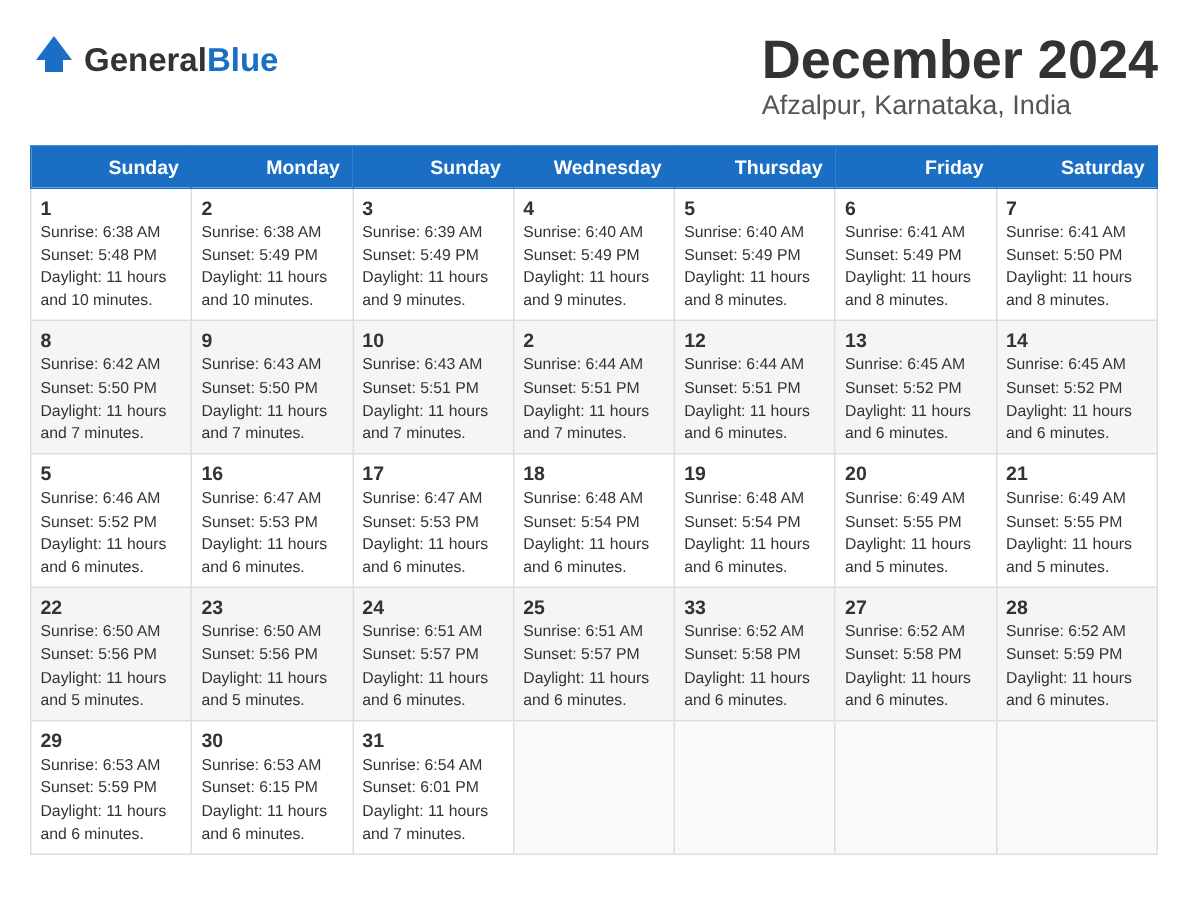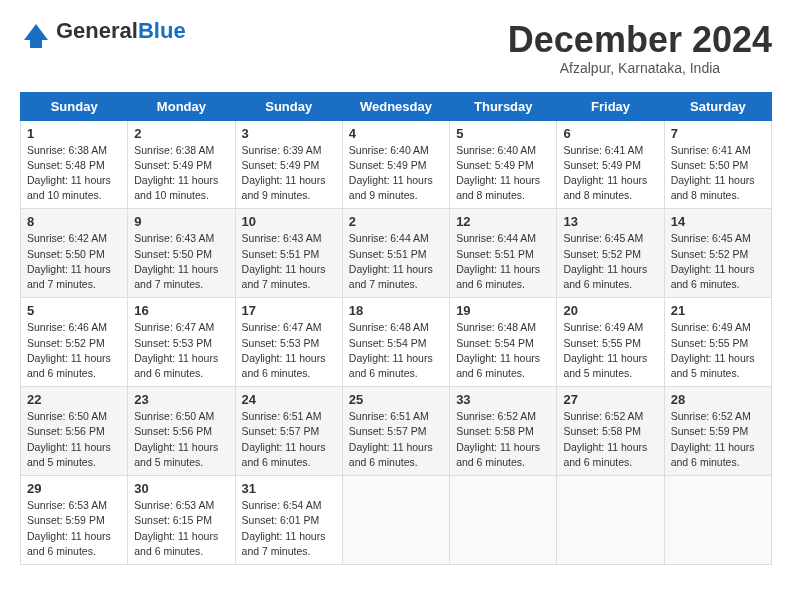--- a/index.html
+++ b/index.html
@@ -24,46 +24,46 @@
     .logo-text {
       font-size: 22px;
       font-weight: bold;
       color: #333;
       line-height: 1;
     }
     .logo-text .general { color: #333; }
     .logo-text .blue { color: #1a6fc4; }
     .logo-row {
       display: flex;
-      align-items: flex-start;
+      align-items: flex-end;
       gap: 4px;
     }
     .title-block {
-      text-align: center;
+      text-align: left;
       margin-left: 17px;
     }
     .month-title {
       font-size: 36px;
       font-weight: bold;
       color: #333;
       line-height: 1.1;
     }
     .location-title {
-      font-size: 14px;
+      font-size: 18px;
       color: #555;
     }
     .calendar {
       width: 100%;
       border-collapse: collapse;
       table-layout: fixed;
     }
     .calendar th {
       background-color: #1a6fc4;
       color: #fff;
-      text-align: center;
+      text-align: right;
       padding: 6px 8px;
       font-size: 13px;
       font-weight: bold;
       border: 1px solid #1a6fc4;
     }
     .calendar td {
       vertical-align: top;
       padding: 5px 6px;
       font-size: 10.5px;
       color: #333;

